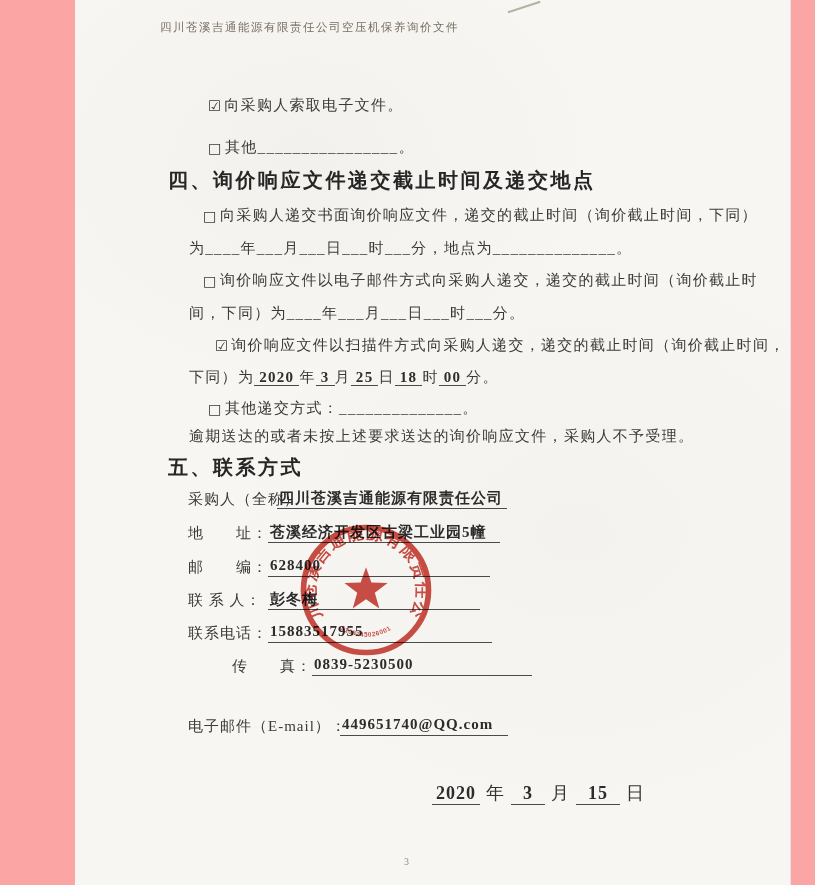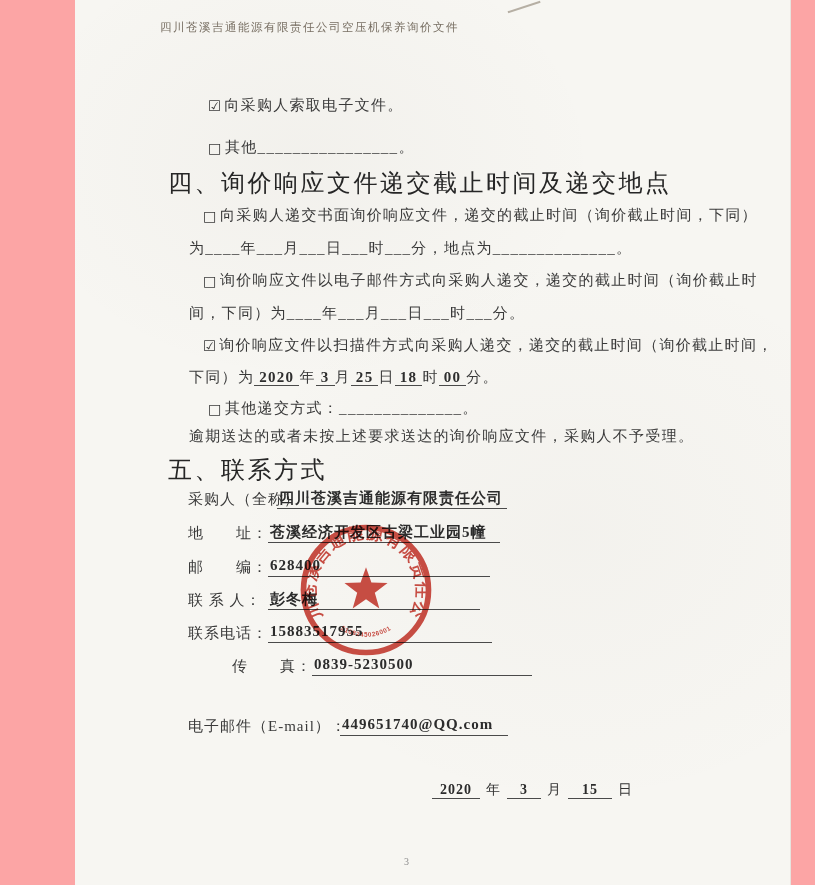--- a/index.html
+++ b/index.html
@@ -16,30 +16,30 @@
       radial-gradient(ellipse 420px 320px at 32% 18%, rgba(120,110,95,0.04), transparent 70%),
       radial-gradient(ellipse 500px 400px at 70% 60%, rgba(120,110,95,0.03), transparent 70%),
       #f7f6f2;
     border-right:1px solid #e7e4de;
   }
   .abs { position:absolute; white-space:nowrap; }
   .hdr { font-size:11.5px; color:#786f63; letter-spacing:1.5px; }
   .artifact { position:absolute; width:34px; height:1.5px; background:#b6afa4; transform:rotate(-18deg); }
   .body-line { font-size:15px; letter-spacing:1.3px; color:#3a3a3a; }
   .cb { display:inline-block; font-family:"DejaVu Sans",sans-serif; font-size:14.5px; margin-right:2px; transform:translateY(0.5px); }
-  .sec-title { font-size:24px; font-weight:normal; color:#262626; letter-spacing:2.5px; }
+  .sec-title { font-size:20px; font-weight:bold; color:#262626; letter-spacing:2.5px; }
   .filled { font-weight:bold; border-bottom:1.4px solid #4a4a4a; padding:0 5px; color:#2e2e2e; }
   .note { font-size:15px; letter-spacing:1.3px; color:#3a3a3a; }
   .crow { position:absolute; font-size:15px; letter-spacing:1px; color:#3a3a3a; white-space:nowrap; }
   .clabel { display:inline-block; vertical-align:bottom; }
   .cfill { display:inline-block; vertical-align:bottom; border-bottom:1.4px solid #4a4a4a; height:20px; }
   .cval { font-weight:bold; color:#2c2c2c; letter-spacing:1px; padding-left:2px; }
   .seal { position:absolute; mix-blend-mode:multiply; opacity:0.88; }
   .sealtext { font-family:"Liberation Sans","DejaVu Sans",sans-serif; font-weight:bold; }
-  .dline { font-size:14px; letter-spacing:1px; color:#333; }
+  .dline { font-size:18px; letter-spacing:1px; color:#333; }
   .dseg { display:inline-block; font-weight:bold; border-bottom:1.4px solid #4a4a4a; text-align:center; color:#2c2c2c; }
   .pageno { font-size:10px; color:#8b8b8b; }
 </style>
 </head>
 <body>
 
 <div class="page">
   <div class="paper">
 
     <div class="abs hdr" style="left:85px; top:20px;">四川苍溪吉通能源有限责任公司空压机保养询价文件</div>
@@ -57,21 +57,21 @@
     <div class="abs body-line" style="left:128px; top:206px;">
       <span class="cb">□</span><span>向采购人递交书面询价响应文件，递交的截止时间（询价截止时间，下同）</span>
     </div>
     <div class="abs body-line" style="left:114px; top:239px;">为____年___月___日___时___分，地点为______________。</div>
 
     <div class="abs body-line" style="left:114px; top:304px;">间，下同）为____年___月___日___时___分。</div>
     <div class="abs body-line" style="left:128px; top:271px;">
       <span class="cb">□</span><span>询价响应文件以电子邮件方式向采购人递交，递交的截止时间（询价截止时</span>
     </div>
 
-    <div class="abs body-line" style="left:128px; top:336px;">
+    <div class="abs body-line" style="left:140px; top:336px;">
       <span class="cb">☑</span><span>询价响应文件以扫描件方式向采购人递交，递交的截止时间（询价截止时间，</span>
     </div>
     <div class="abs body-line" style="left:114px; top:368px;">
       <span>下同）为</span><span class="filled">2020</span><span>年</span><span class="filled">3</span><span>月</span><span class="filled">25</span><span>日</span><span class="filled">18</span><span>时</span><span class="filled">00</span><span>分。</span>
     </div>
 
     <div class="abs note" style="left:114px; top:427px;">逾期送达的或者未按上述要求送达的询价响应文件，采购人不予受理。</div>
 
     <div class="abs body-line" style="left:133px; top:399px;">
       <span class="cb">□</span><span>其他递交方式：</span><span>______________</span><span>。</span>

